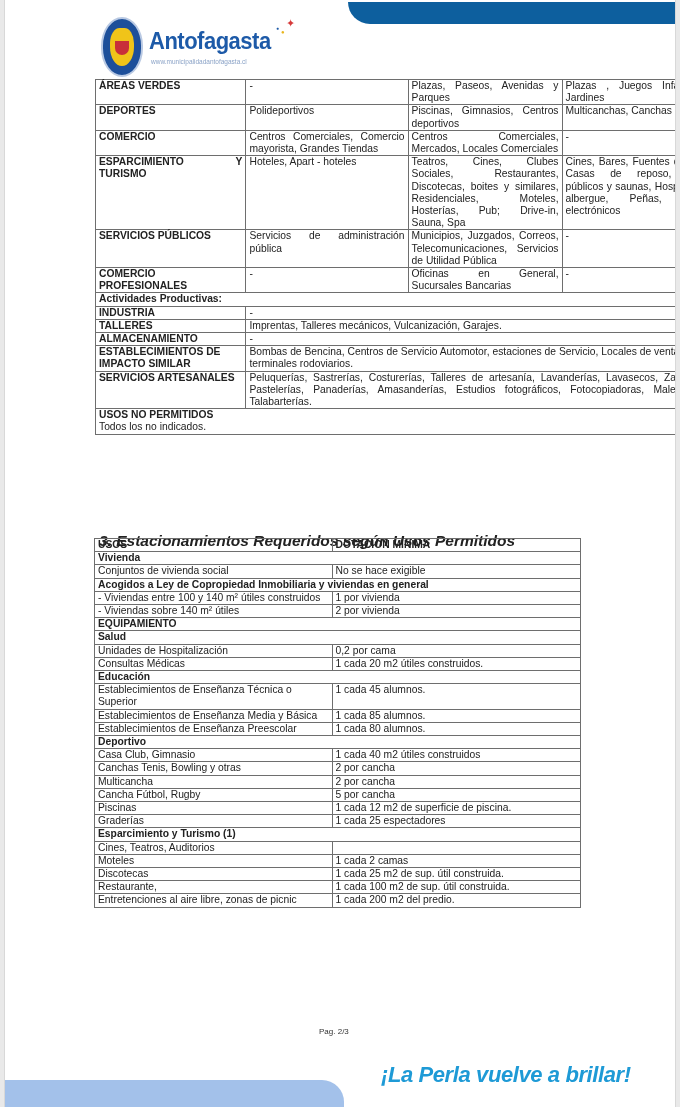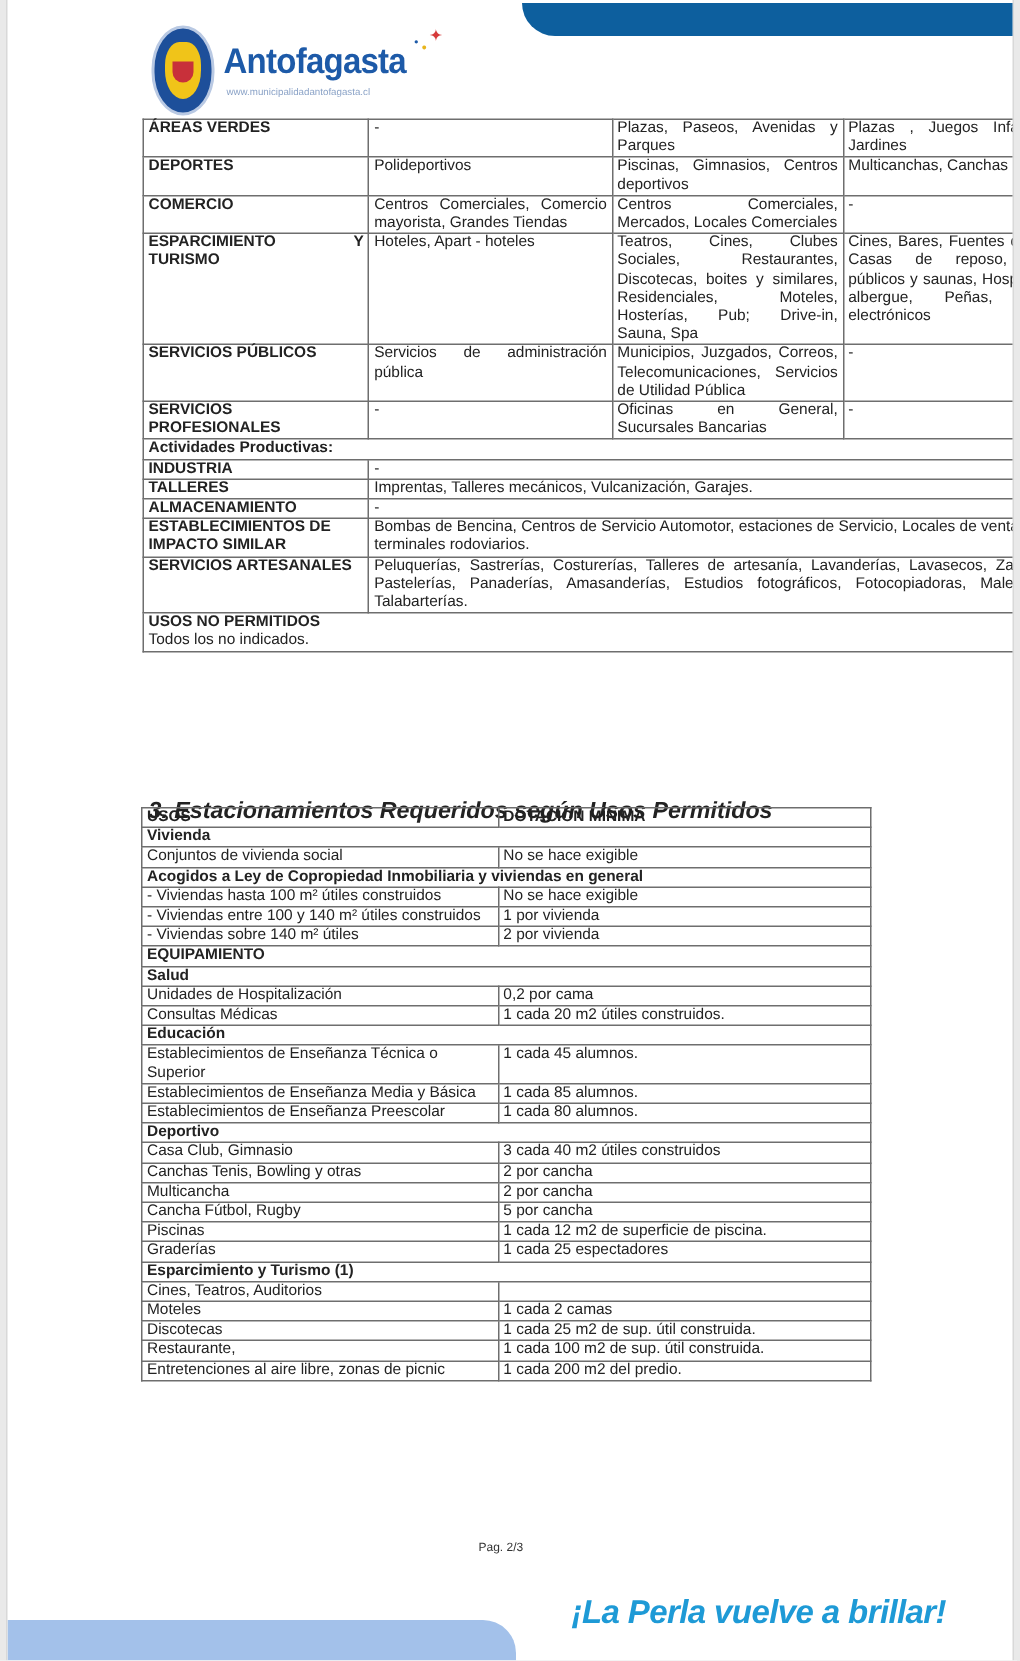--- a/index.html
+++ b/index.html
@@ -112,21 +112,21 @@
       <td class="j">Teatros, Cines, Clubes Sociales, Restaurantes, Discotecas, boites y similares, Residenciales, Moteles, Hosterías, Pub; Drive-in, Sauna, Spa</td>
       <td class="j">Cines, Bares, Fuentes de Soda, Casas de reposo, Baños públicos y saunas, Hospederías, albergue, Peñas, Juegos electrónicos</td>
     </tr>
         <tr>
       <td class="b j">SERVICIOS PÚBLICOS</td>
       <td class="j">Servicios de administración pública</td>
       <td class="j">Municipios, Juzgados, Correos, Telecomunicaciones, Servicios de Utilidad Pública</td>
       <td class="j">-</td>
     </tr>
         <tr>
-      <td class="b j">SERVICIOS PROFESIONALES</td>
+      <td class="b j">COMERCIO PROFESIONALES</td>
       <td class="j">-</td>
       <td class="j">Oficinas en General, Sucursales Bancarias</td>
       <td class="j">-</td>
     </tr>
         <tr>
           <td colspan="4" class="b">Actividades Productivas:</td>
         </tr>
         <tr>
       <td class="b">INDUSTRIA</td>
       <td colspan="3" class="j">-</td>
@@ -174,24 +174,20 @@
           <td colspan="2" class="h">Vivienda</td>
         </tr>
         <tr>
         <td>Conjuntos de vivienda social</td>
         <td>No se hace exigible</td>
       </tr>
         <tr>
           <td colspan="2" class="h">Acogidos a Ley de Copropiedad Inmobiliaria y viviendas en general</td>
         </tr>
         <tr>
-        <td>- Viviendas hasta 100 m² útiles construidos</td>
-        <td>No se hace exigible</td>
-      </tr>
-        <tr>
         <td>- Viviendas entre 100 y 140 m² útiles construidos</td>
         <td>1 por vivienda</td>
       </tr>
         <tr>
         <td>- Viviendas sobre 140 m² útiles</td>
         <td>2 por vivienda</td>
       </tr>
         <tr>
           <td colspan="2" class="h">EQUIPAMIENTO</td>
         </tr>
@@ -219,21 +215,21 @@
       </tr>
         <tr>
         <td>Establecimientos de Enseñanza Preescolar</td>
         <td>1 cada 80 alumnos.</td>
       </tr>
         <tr>
           <td colspan="2" class="h">Deportivo</td>
         </tr>
         <tr>
         <td>Casa Club, Gimnasio</td>
-        <td>3 cada 40 m2 útiles construidos</td>
+        <td>1 cada 40 m2 útiles construidos</td>
       </tr>
         <tr>
         <td>Canchas Tenis, Bowling y otras</td>
         <td>2 por cancha</td>
       </tr>
         <tr>
         <td>Multicancha</td>
         <td>2 por cancha</td>
       </tr>
         <tr>

